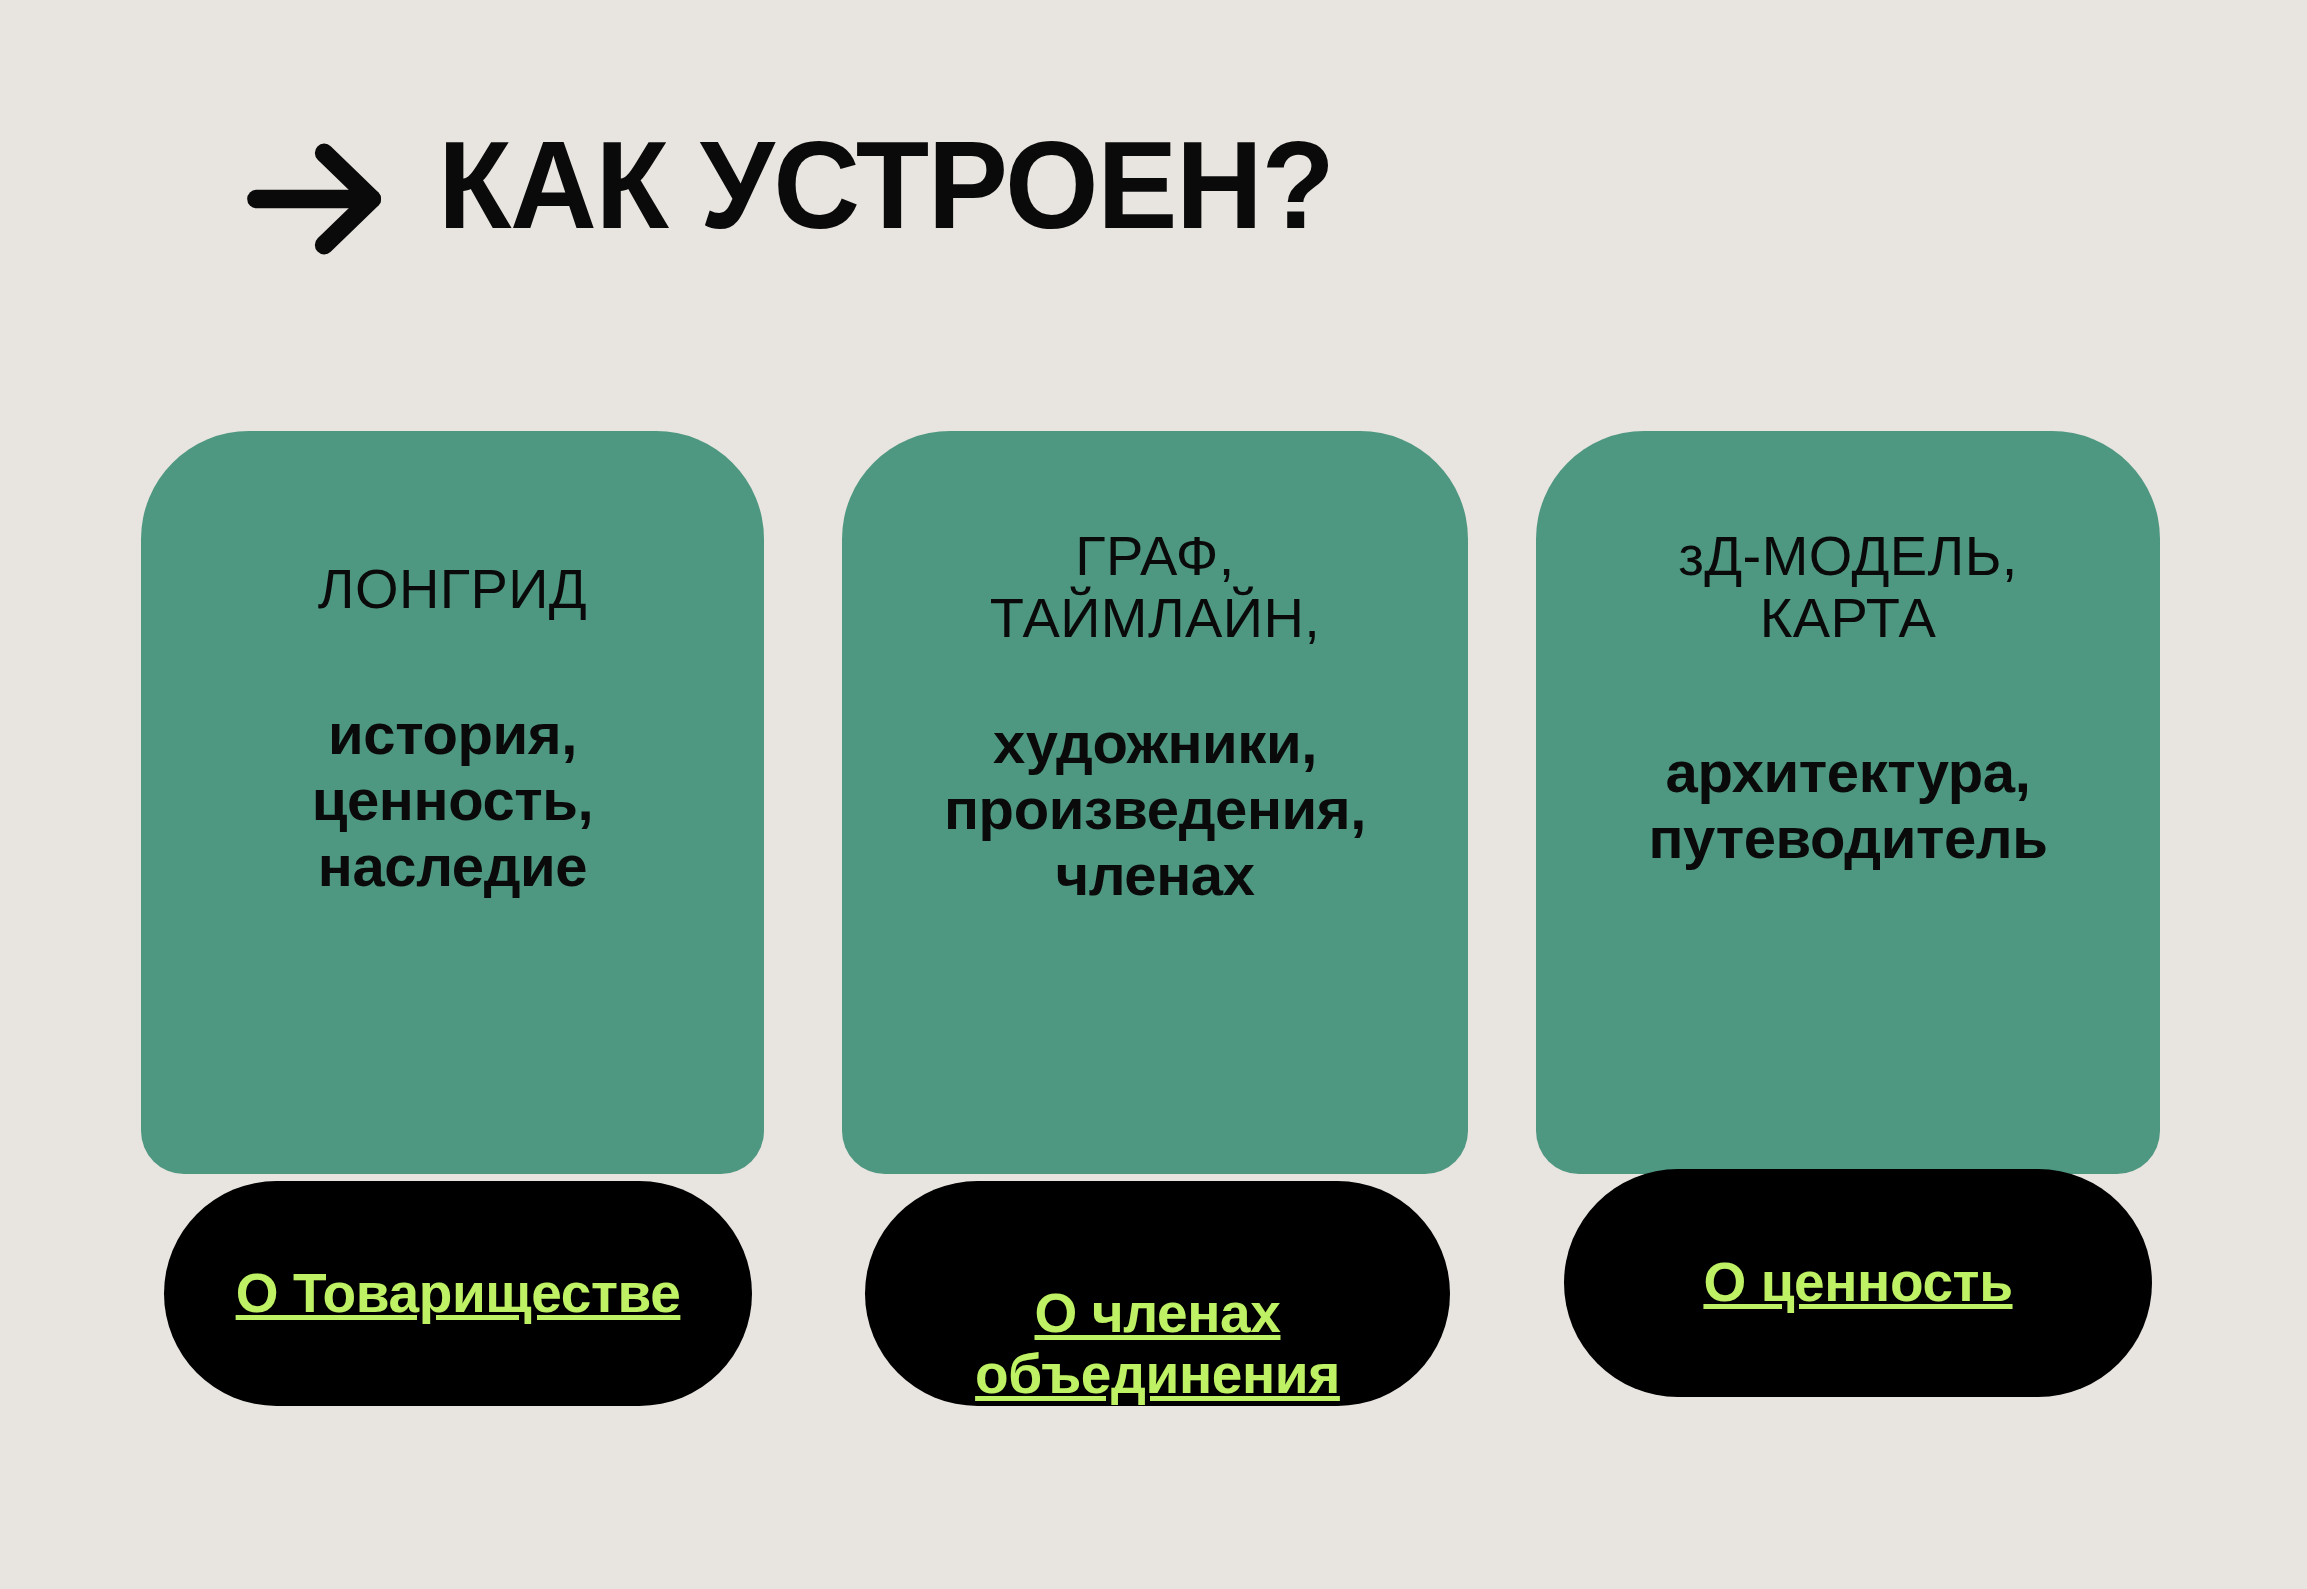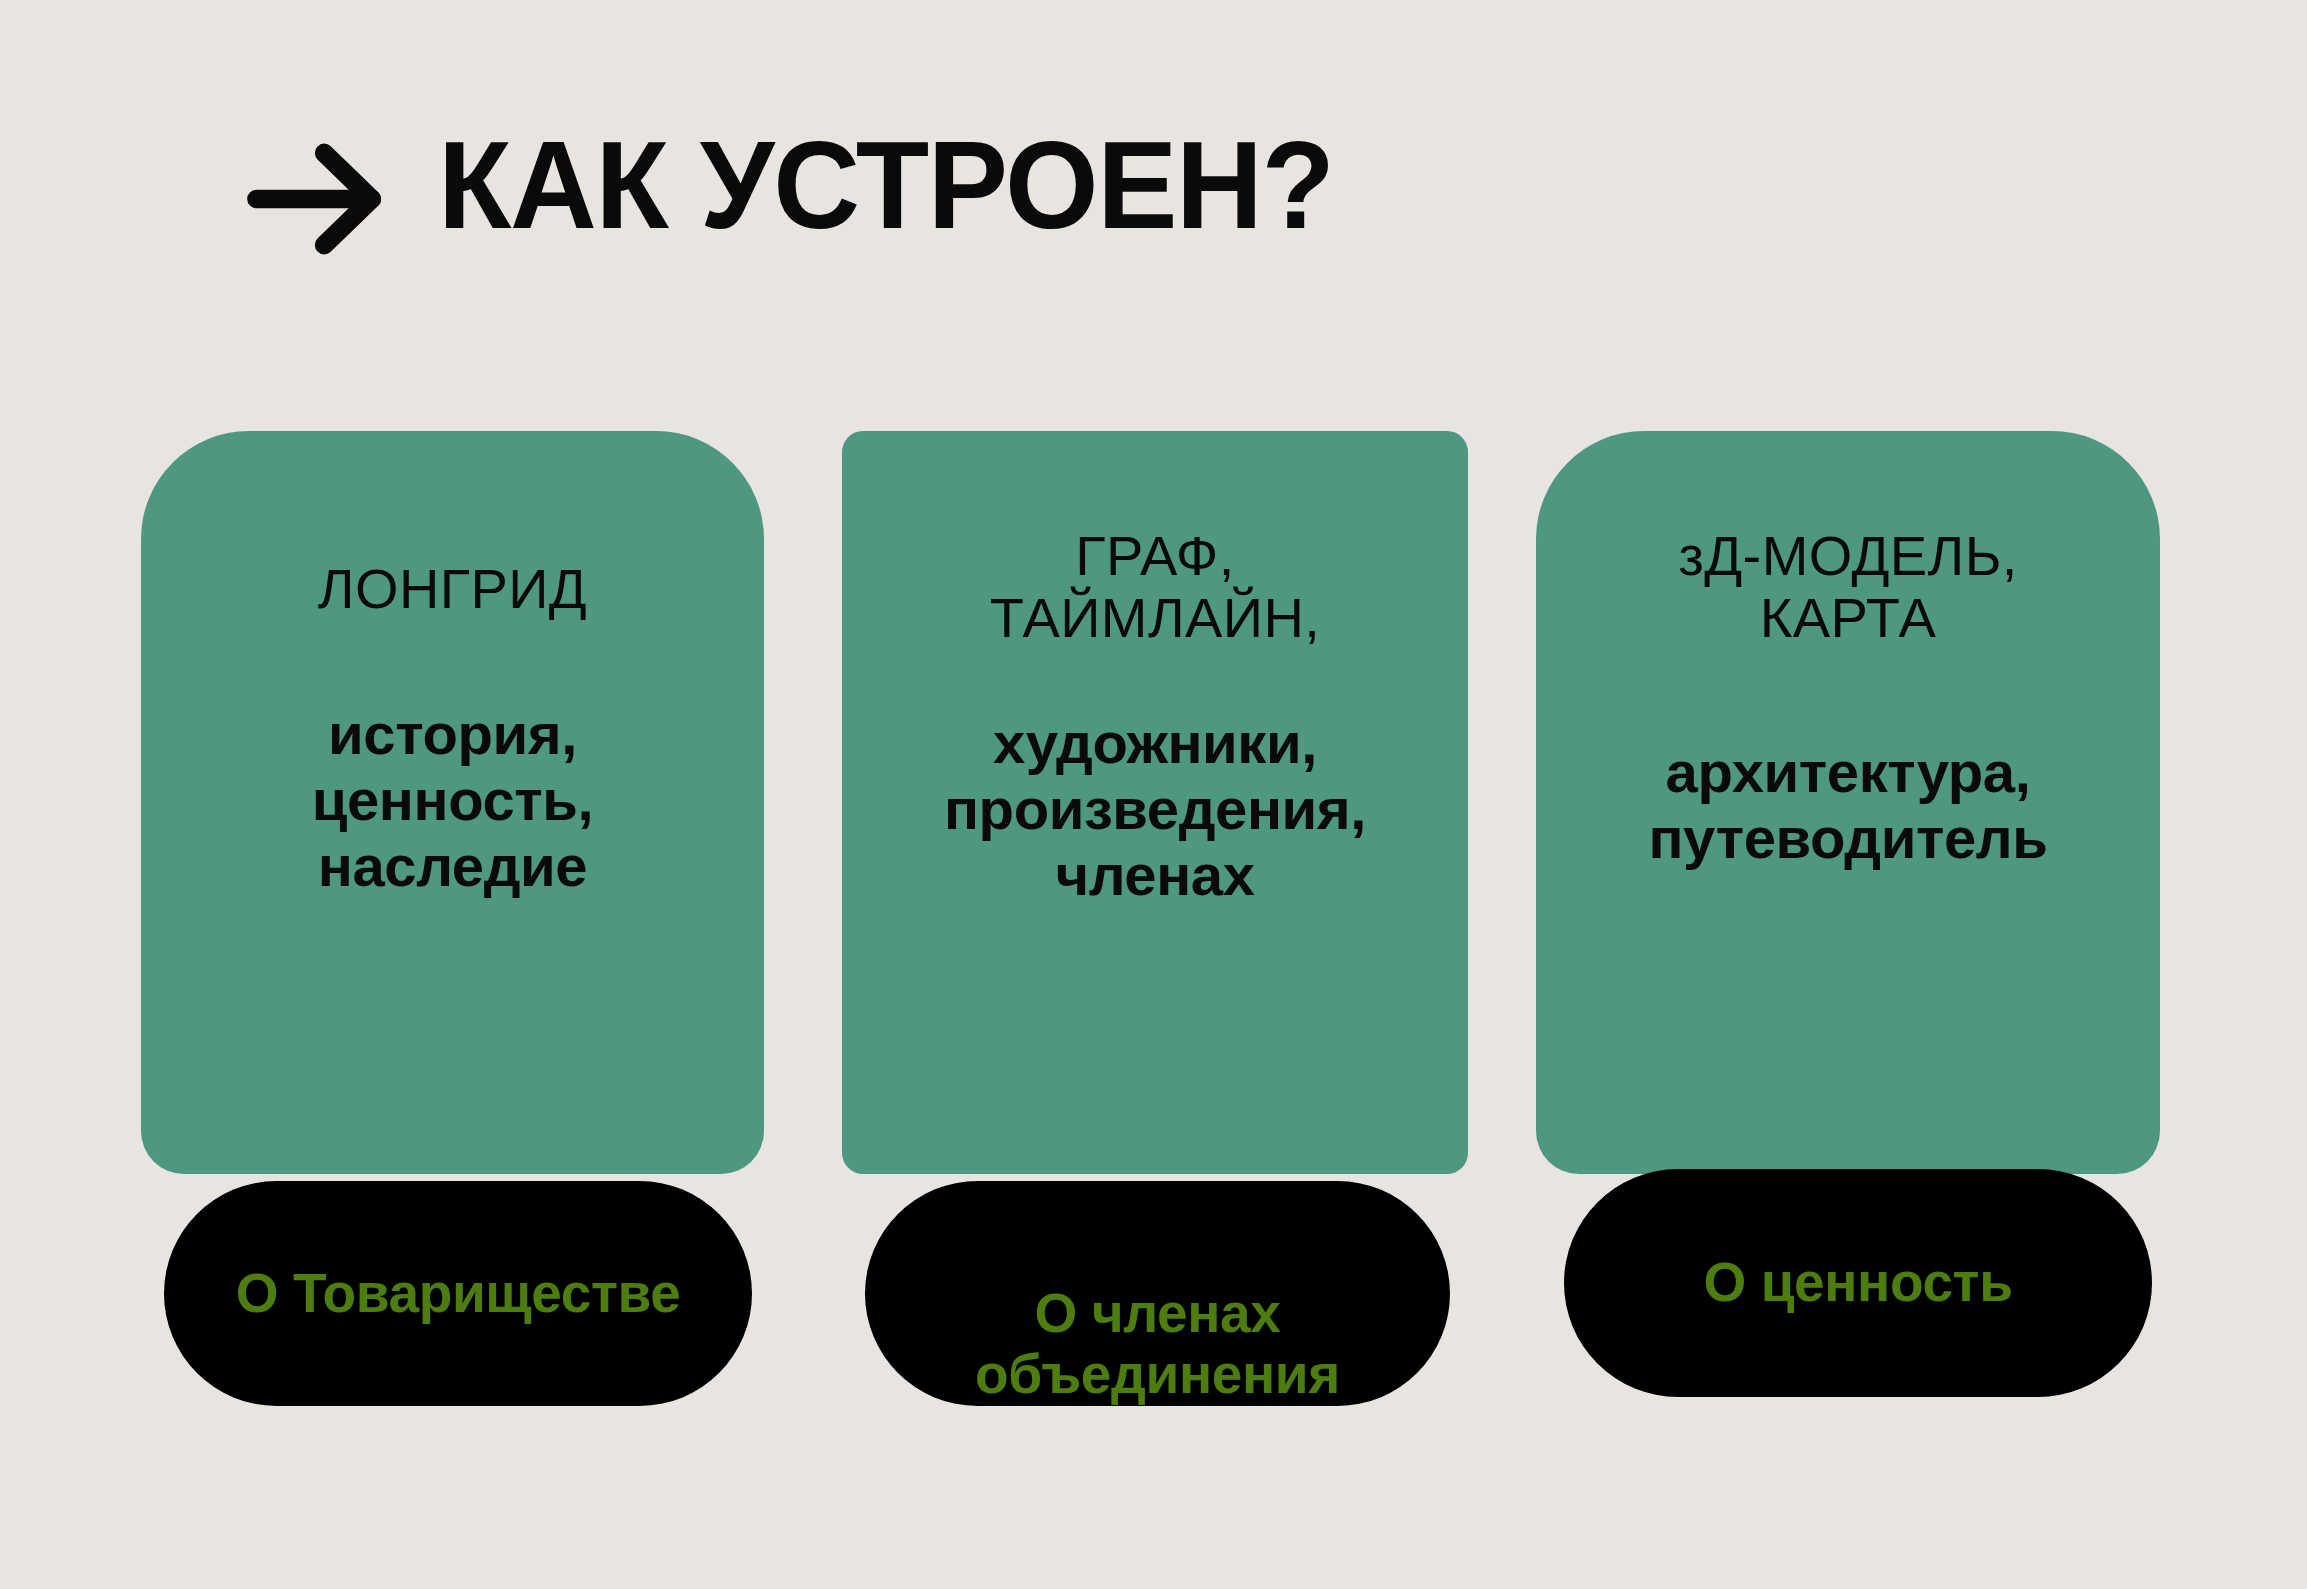--- a/index.html
+++ b/index.html
@@ -101,32 +101,33 @@
     align-items: center;
     justify-content: center;
     text-align: center;
     box-sizing: border-box;
     padding: 0 29px;
   }
   .pill-label {
     font-size: 55px;
     line-height: 1.12;
     font-weight: 700;
-    color: #4d7c0f;
+    color: #bef264;
     letter-spacing: -0.4px;
     white-space: pre-line;
+    text-decoration: underline;
   }
 
   
   #card-1        { left: 141px;  top: 431px;  width: 623px; height: 743px; }
   #card-1-inner  { top: 127px; }
   #card-1-gap    { height: 81px; }
   #pill-1        { left: 164px;  top: 1181px; width: 588px; height: 225px; }
 
-  #card-2        { left: 842px; top: 431px;  width: 626px; height: 743px; border-radius: 21px; }
+  #card-2        { left: 842px; top: 431px;  width: 626px; height: 743px; }
   #card-2-inner  { top: 94px; }
   #card-2-gap    { height: 62px; }
   #pill-2        { left: 865px; top: 1181px; width: 585px; height: 225px; align-items: flex-end; }
 
   #card-3        { left: 1536px; top: 431px;  width: 624px; height: 743px; text-decoration: underline; }
   #card-3-inner  { top: 94px; }
   #card-3-gap    { height: 91px; }
   #pill-3        { left: 1564px; top: 1169px; width: 588px; height: 228px; }
 </style>
 </head>

